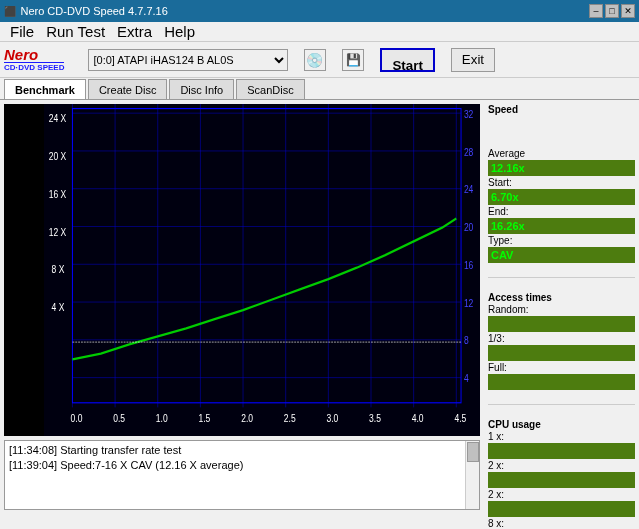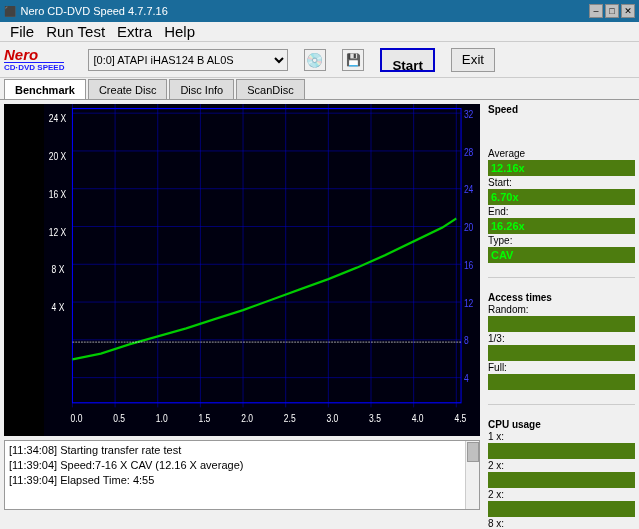--- a/index.html
+++ b/index.html
@@ -160,21 +160,20 @@
         <polyline points="30,223 60,218 90,210 120,203 150,196 180,188 210,180 240,171 270,162 300,153 330,143 360,132 390,120 420,108 435,100" fill="none" stroke="#00cc00" stroke-width="2"></polyline>
 
         <line x1="30" y1="208" x2="440" y2="208" stroke="white" stroke-width="1" stroke-dasharray="2,1" opacity="0.5"></line>
       </svg>
     </div>
 
     <div id="log-area">
       <div id="log-content">
         <div class="log-line">[11:34:08]  Starting transfer rate test</div>
         <div class="log-line">[11:39:04]  Speed:7-16 X CAV (12.16 X average)</div>
-        <div class="log-line">[11:39:04]  Elapsed Time: 4:55</div>
       </div>
       <div id="log-scrollbar">
         <div id="log-scroll-thumb"></div>
       </div>
     </div>
 
   </div>
 
   <div id="right-panel">
 

